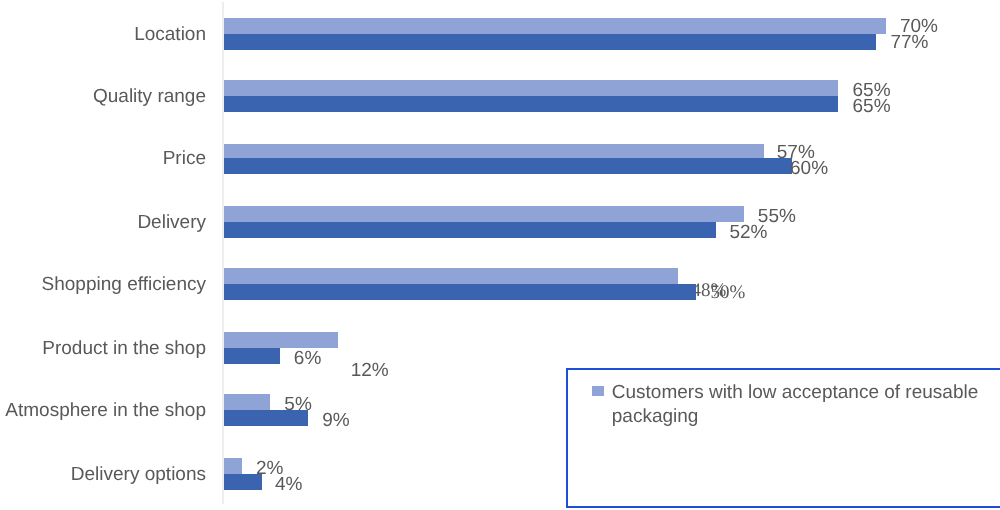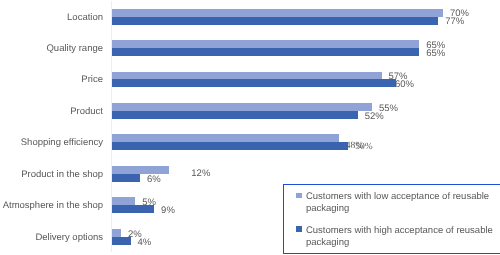--- a/index.html
+++ b/index.html
@@ -21,21 +21,21 @@
 <body>
 
 <div id="chart">
 
   <div class="axis"></div>
 
   <div id="cats">
     <div class="cat" style="top:11.5px">Location</div>
     <div class="cat" style="top:42.95px">Quality range</div>
     <div class="cat" style="top:74.4px">Price</div>
-    <div class="cat" style="top:105.85px">Product</div>
+    <div class="cat" style="top:105.85px">Delivery</div>
     <div class="cat" style="top:137.3px">Shopping efficiency</div>
     <div class="cat" style="top:168.75px">Product in the shop</div>
     <div class="cat" style="top:200.2px">Atmosphere in the shop</div>
     <div class="cat" style="top:231.65px">Delivery options</div>
   </div>
 
   <div id="bars">
       <div class="bar" style="left: 111.7px; top: 8.6px; width: 331.45px; background: rgb(143, 163, 214);"></div>
       <div class="val" style="left: 449.95px; top: 8.45px;">70%</div>
       <div class="bar" style="left: 111.7px; top: 16.5px; width: 326.715px; background: rgb(58, 100, 176);"></div>
@@ -50,35 +50,32 @@
       <div class="val" style="left: 395px; top: 79.25px;">60%</div>
       <div class="bar" style="left: 111.7px; top: 102.95px; width: 260.425px; background: rgb(143, 163, 214);"></div>
       <div class="val" style="left: 378.925px; top: 102.8px;">55%</div>
       <div class="bar" style="left: 111.7px; top: 110.85px; width: 246.22px; background: rgb(58, 100, 176);"></div>
       <div class="val" style="left: 364.72px; top: 110.7px;">52%</div>
       <div class="bar" style="left: 111.7px; top: 134.4px; width: 227.28px; background: rgb(143, 163, 214);"></div>
       <div class="val" style="left: 345.78px; top: 141px; font-family: Liberation Serif, serif;">48%</div>
       <div class="bar" style="left: 111.7px; top: 142.3px; width: 236.75px; background: rgb(58, 100, 176);"></div>
       <div class="val" style="left: 355.25px; top: 142.15px; font-family: Liberation Serif, serif;">50%</div>
       <div class="bar" style="left: 111.7px; top: 165.85px; width: 56.82px; background: rgb(143, 163, 214);"></div>
-      <div class="val" style="left: 175.32px; top: 168px; margin-left: 16px;">12%</div>
+      <div class="val" style="left: 175.32px; top: 180px;">12%</div>
       <div class="bar" style="left: 111.7px; top: 173.75px; width: 28.41px; background: rgb(58, 100, 176);"></div>
       <div class="val" style="left: 146.91px; top: 173.6px;">6%</div>
       <div class="bar" style="left: 111.7px; top: 197.3px; width: 23.675px; background: rgb(143, 163, 214);"></div>
       <div class="val" style="left: 142.175px; top: 197.15px;">5%</div>
       <div class="bar" style="left: 111.7px; top: 205.2px; width: 42.615px; background: rgb(58, 100, 176);"></div>
       <div class="val" style="left: 161.115px; top: 205.05px;">9%</div>
       <div class="bar" style="left: 111.7px; top: 228.75px; width: 9.47px; background: rgb(143, 163, 214);"></div>
       <div class="val" style="left: 127.97px; top: 228.6px;">2%</div>
       <div class="bar" style="left: 111.7px; top: 236.65px; width: 18.94px; background: rgb(58, 100, 176);"></div>
       <div class="val" style="left: 137.44px; top: 236.5px;">4%</div>
     </div>
 
   <div class="legend" id="legend">
     <div class="legitem" style="top:5.8px">
       <span class="swatch" style="background: rgb(143, 163, 214);"></span><span>Customers with low acceptance of reusable packaging</span>
     </div>
-    <div class="legitem" style="top:39.5px">
-      <span class="swatch" style="background: rgb(58, 100, 176);"></span><span>Customers with high acceptance of reusable packaging</span>
-    </div>
   </div>
 
 </div>
 
 </body></html>

